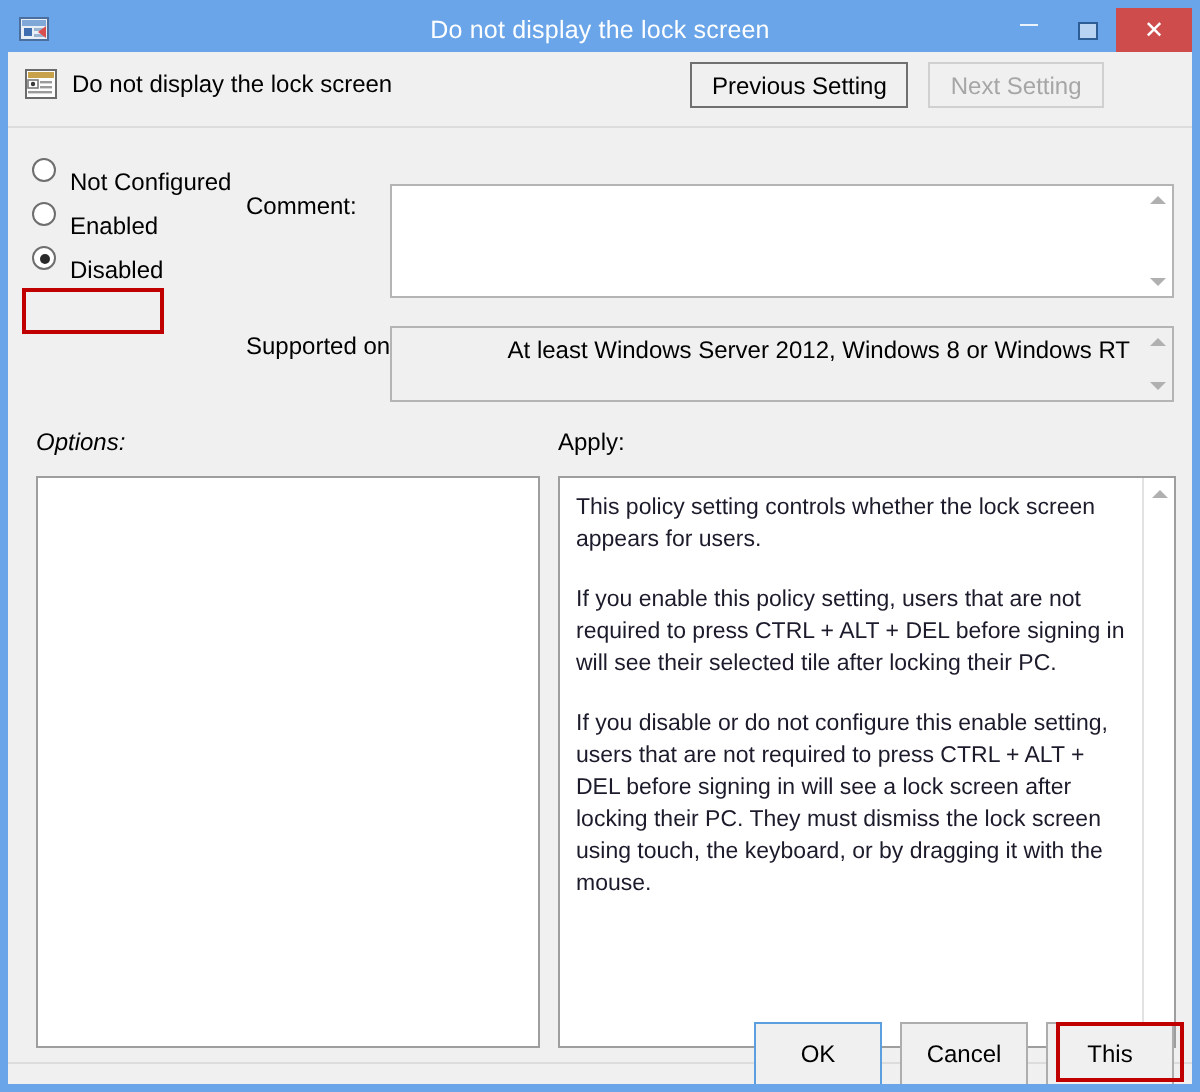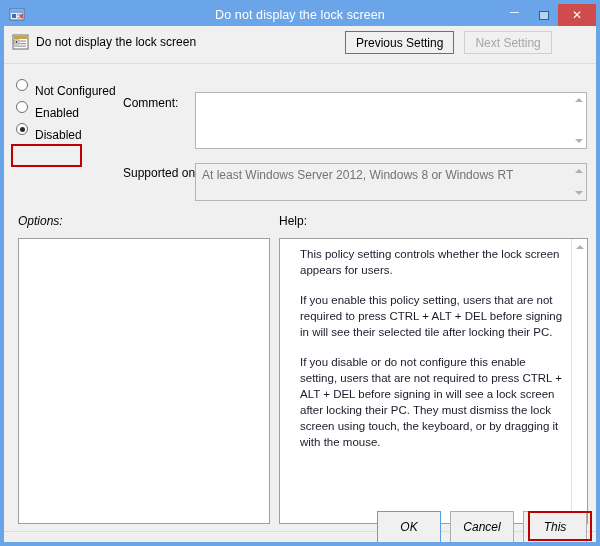--- a/index.html
+++ b/index.html
@@ -218,22 +218,23 @@
     position: absolute;
     box-sizing: border-box;
     border: 1px solid #b4b4b4;
     background: #ffffff;
     display: flex;
   }
   .field-body {
     flex: 1 1 auto;
     overflow: hidden;
     font-size: 12px;
-    color: #737373;
+    color: #000000;
     line-height: 15px;
+    text-align: right;
   }
   .comment-box {
     left: 191px; top: 66px;
     width: 392px; height: 57px;
   }
   .supported-box {
     left: 191px; top: 137px;
     width: 392px; height: 38px;
     background: #f0f0f0;
   }
@@ -280,21 +281,21 @@
   .options-panel {
     left: 14px; top: 212px;
     width: 252px; height: 286px;
   }
   .help-panel {
     left: 275px; top: 212px;
     width: 309px; height: 286px;
   }
   .help-text {
     flex: 1 1 auto;
-    padding: 7px 8px 0 20px;
+    padding: 7px 8px 0 8px;
     font-size: 11.5px;
     line-height: 16px;
     color: #1b1b2b;
     overflow: hidden;
   }
   .help-text p { margin: 0 0 14px 0; }
   .help-panel .vscroll {
     border-left: 1px solid #e2e2e2;
   }
   .help-panel .vscroll .sb-arrow { height: 16px; }
@@ -310,21 +311,20 @@
     position: absolute;
     right: 9px; top: 485px;
     display: flex;
     gap: 9px;
   }
   .btn.footer-btn {
     min-width: 64px;
     height: 32px;
     border: 1px solid #adadad;
     background: #f0f0f0;
-    font-style: italic;
   }
   .btn.ok {
     border: 1px solid #5b9fe0;
     background: #f0f0f0;
   }
   .annot-apply {
     position: absolute;
     left: 524px; top: 507px;
     width: 64px;
     height: 30px;
@@ -421,21 +421,21 @@
         <div class="sb-arrow">
             <i class="arrow-up"></i>
           </div>
         <div class="sb-arrow">
             <i class="arrow-down"></i>
           </div>
       </div>
     </div>
 
     <div class="label lbl-options">Options:</div>
-    <div class="label lbl-help">Help:</div>
+    <div class="label lbl-help">Apply:</div>
 
     <div class="panel options-panel">
       <div class="field-body"></div>
     </div>
 
     <div class="panel help-panel">
       <div class="help-text">
         <p>This policy setting controls whether the lock screen appears for users.</p>
         <p>If you enable this policy setting, users that are not required to press CTRL + ALT + DEL before signing in will see their selected tile after  locking their PC.</p>
         <p>If you disable or do not configure this enable setting, users that are not required to press CTRL + ALT + DEL before signing in will see a lock screen after locking their PC. They must dismiss the lock screen using touch, the keyboard, or by dragging it with the mouse.</p>

